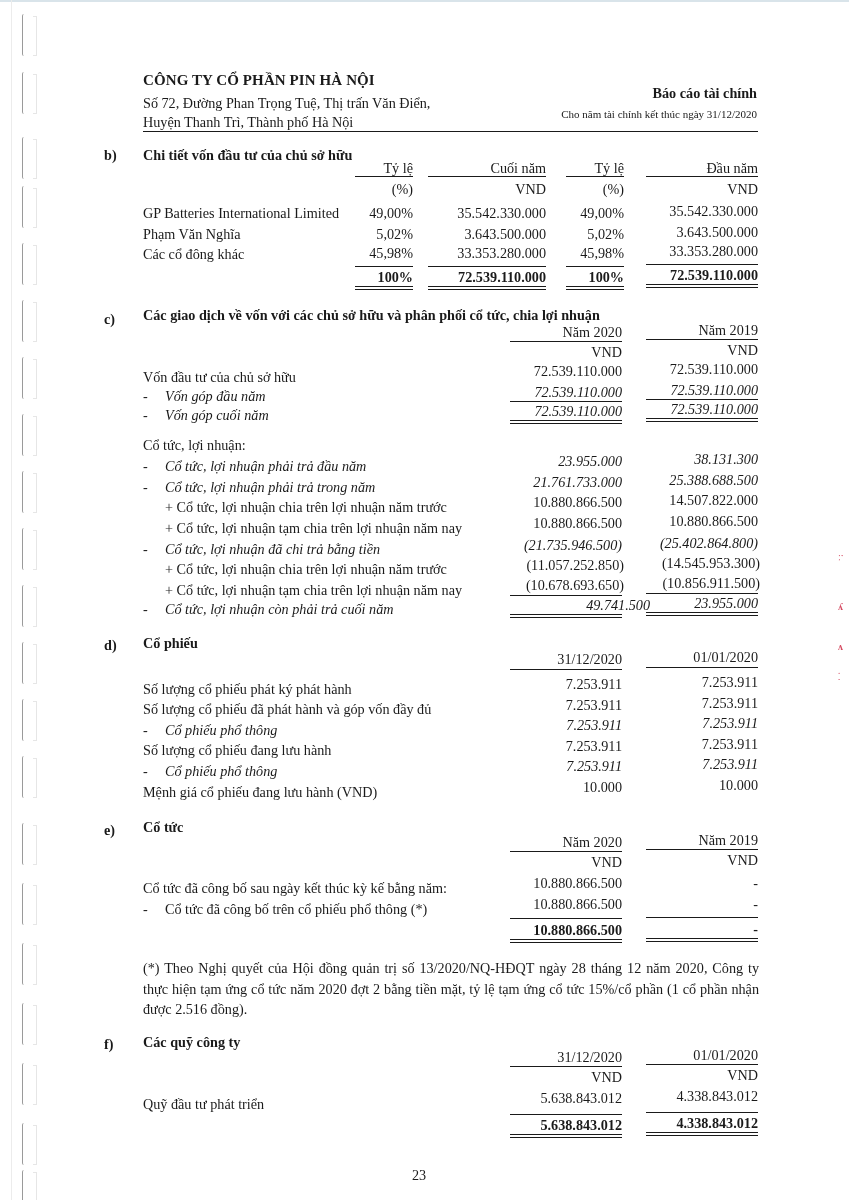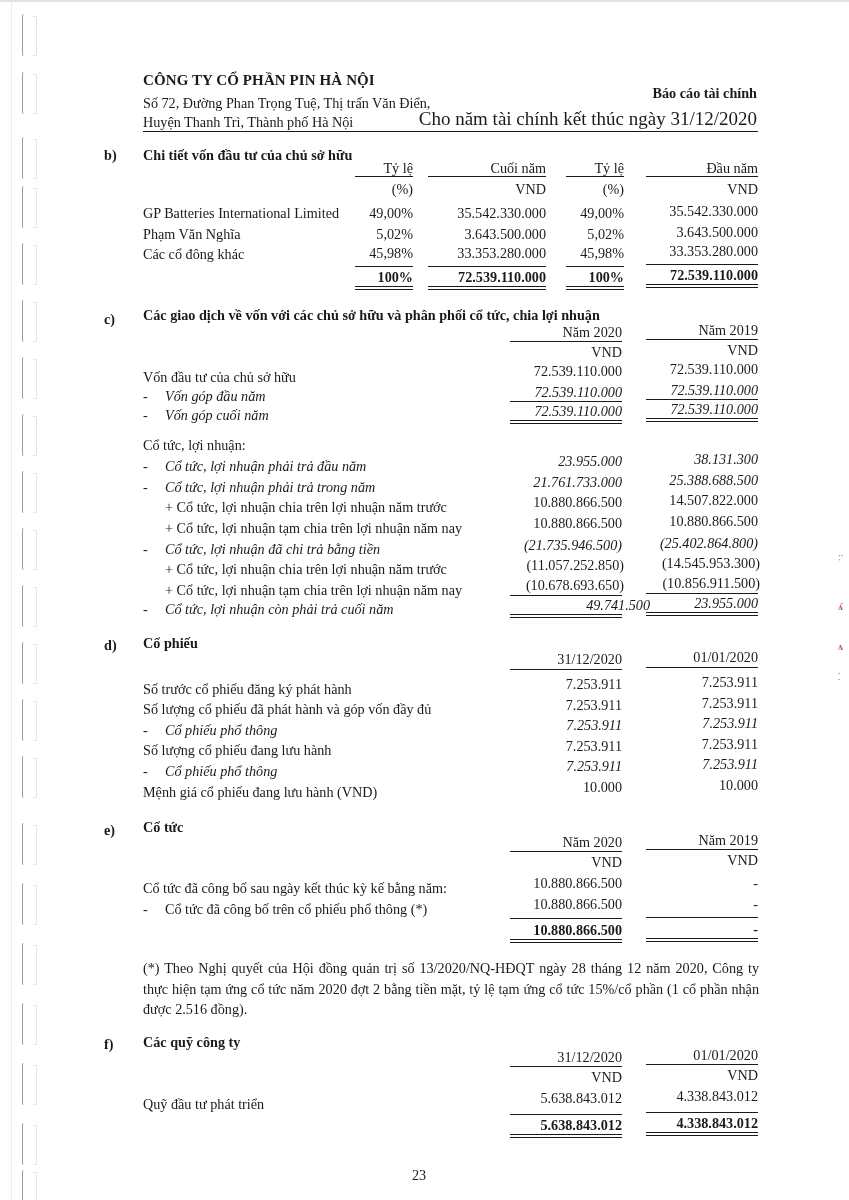--- a/index.html
+++ b/index.html
@@ -12,21 +12,21 @@
   .binder-mark::after { content: ""; position: absolute; left: 10px; top: 2px; width: 3px; height: 38px; border: 1px solid #e6e6e6; border-left: none; }
   .top-edge { position: absolute; left: 0; top: 0; width: 849px; height: 2px; background: #d9e4ea; }
 
   .red-stamp { position: absolute; left: 838px; width: 8px; color: #c8102e; font-size: 10px; line-height: 14px; opacity: 0.75; }
 
   
   .hdr-company { position: absolute; left: 143px; top: 72px; font-weight: bold; font-size: 15px; letter-spacing: 0.1px; }
   .hdr-addr1 { position: absolute; left: 143px; top: 95px; font-size: 14.2px; }
   .hdr-addr2 { position: absolute; left: 143px; top: 114px; font-size: 14.2px; }
   .hdr-right1 { position: absolute; right: 92px; top: 85px; font-weight: bold; font-size: 14.2px; }
-  .hdr-right2 { position: absolute; right: 92px; top: 108px; font-size: 19px; font-family: Liberation Serif, serif; }
+  .hdr-right2 { position: absolute; right: 92px; top: 108px; font-size: 11px; font-family: Liberation Serif, serif; }
   .hdr-rule { position: absolute; left: 143px; top: 131px; width: 615px; height: 1.4px; background: #1a1a1a; }
 
   .sec-letter { position: absolute; left: 104px; font-weight: bold; font-size: 14.2px; }
   .sec-title { position: absolute; left: 143px; font-weight: bold; font-size: 14.2px; }
 
   .row-label { position: absolute; left: 143px; font-size: 14.2px; white-space: nowrap; }
   .row-label.ital { font-style: italic; }
   .row-label .dash { display: inline-block; width: 22px; font-style: normal; }
   .row-label.plus { left: 165px; }
 
@@ -223,21 +223,21 @@
 <div>
   <div class="sec-letter" style="top:637px">d)</div>
   <div class="sec-title" style="top:635px">Cổ phiếu</div>
 
   <div class="col-hdr" style="left:510px;width:112px;top:651px">31/12/2020</div>
   <div class="col-hdr" style="left:646px;width:112px;top:649px">01/01/2020</div>
   <div class="uline" style="left:510px;width:112px;top:669px"></div>
   <div class="uline" style="left:646px;width:112px;top:667px"></div>
 
   <div>
-    <div class="row-label" style="top:681px">Số trước cổ phiếu đăng ký phát hành</div>
+    <div class="row-label" style="top:681px">Số lượng cổ phiếu phát ký phát hành</div>
     <div class="num" style="left:510px;width:112px;top:676px">7.253.911</div>
     <div class="num" style="left:646px;width:112px;top:674px">7.253.911</div>
   </div>
   <div>
     <div class="row-label" style="top:701px">Số lượng cổ phiếu đã phát hành và góp vốn đầy đủ</div>
     <div class="num" style="left:510px;width:112px;top:697px">7.253.911</div>
     <div class="num" style="left:646px;width:112px;top:695px">7.253.911</div>
   </div>
   <div>
     <div class="row-label ital" style="top:722px"><span class="dash">-</span><span>Cổ phiếu phổ thông</span></div>

